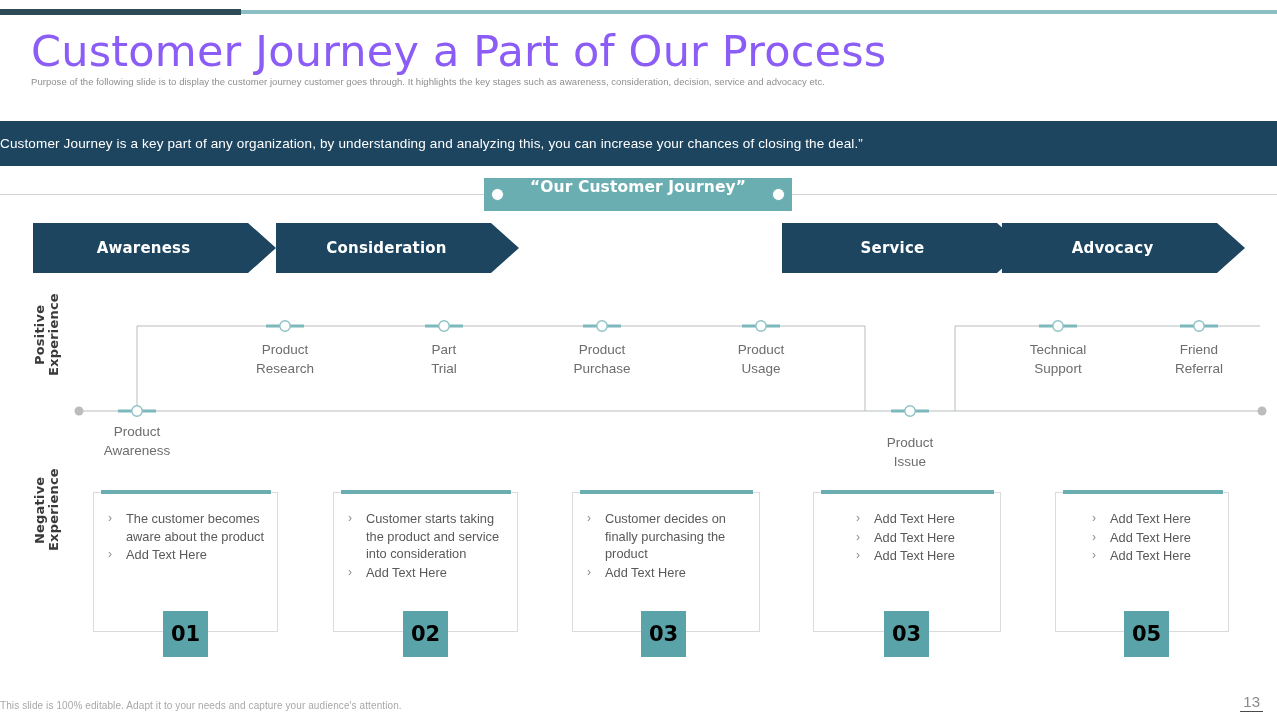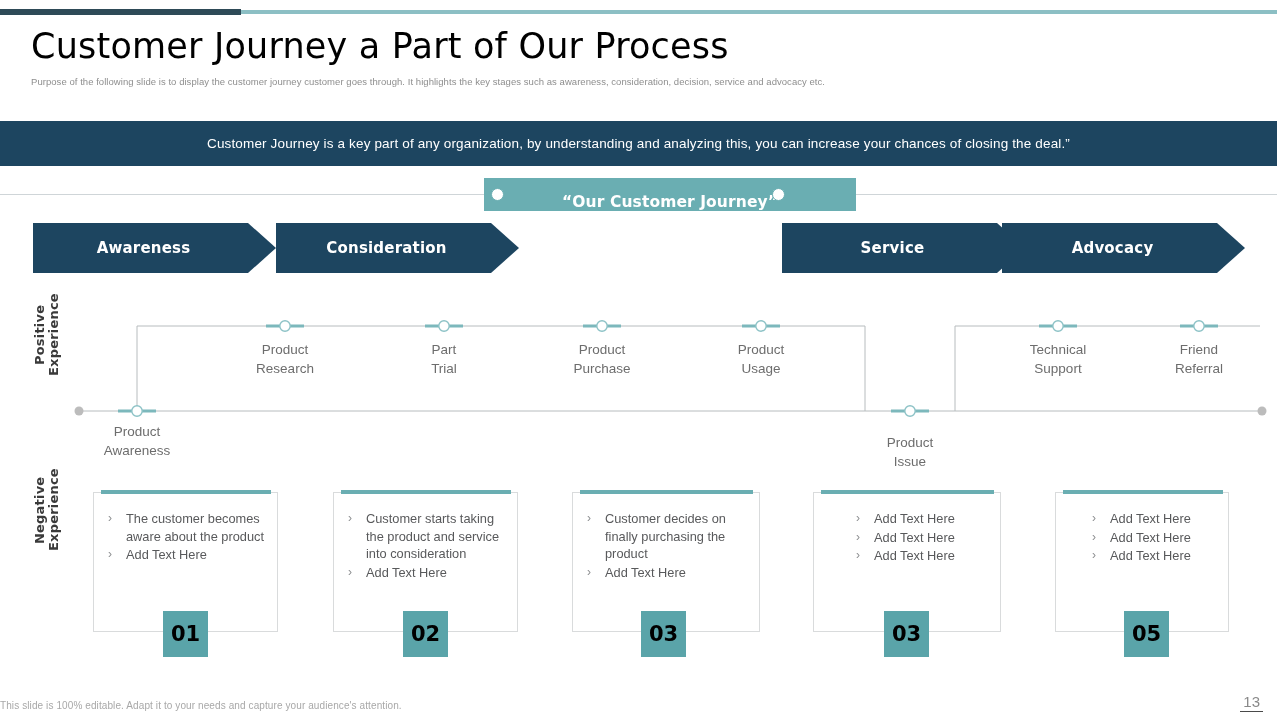--- a/index.html
+++ b/index.html
@@ -8,40 +8,40 @@
     font-family:"Liberation Sans","DejaVu Sans",sans-serif;
     -webkit-font-smoothing:antialiased;
   }
   
   .toprule-dark{position:absolute;left:0;top:9px;width:241px;height:6px;background:#2e4a57;}
   .toprule-teal{position:absolute;left:241px;top:10px;width:1036px;height:4px;background:#8cbfc4;}
 
   
   .page-title{
     position:absolute;left:31px;top:26px;width:1100px;
-    font-size:35px;font-weight:400;color:#000000;letter-spacing:.2px;
+    font-size:43px;font-weight:400;color:#8b5cf6;letter-spacing:.2px;
     font-family:"DejaVu Sans",sans-serif;
   }
   .page-subtitle{
     position:absolute;left:31px;top:76px;width:1150px;
     font-size:9.5px;color:#8e8e8e;letter-spacing:.05px;white-space:nowrap;
   }
 
   
   .quote-banner{
     position:absolute;left:0;top:121px;width:1277px;height:45px;background:#1d4560;
-    display:flex;align-items:center;justify-content:center;
+    display:flex;align-items:center;justify-content:flex-start;
   }
   .quote-banner span{color:#ffffff;font-size:13.5px;letter-spacing:.15px;white-space:nowrap;}
 
   
   .ribbon-line{position:absolute;left:0;top:194px;width:1277px;height:1px;background:#cfd5d8;}
   .ribbon{
-    position:absolute;left:484px;top:178px;width:372px;height:33px;background:#6aaeb2;
-    display:flex;align-items:flex-end;justify-content:center;
+    position:absolute;left:484px;top:178px;width:308px;height:33px;background:#6aaeb2;
+    display:flex;align-items:flex-start;justify-content:center;
   }
   .ribbon span{
     color:#ffffff;font-size:15.5px;font-weight:bold;letter-spacing:.1px;white-space:nowrap;
     font-family:"DejaVu Sans",sans-serif;
   }
   .ribbon-dot{
     position:absolute;top:188px;width:13px;height:13px;border-radius:50%;
     background:#ffffff;border:1.5px solid #6aaeb2;box-sizing:border-box;
   }
   .ribbon-dot.left{left:491px;}

